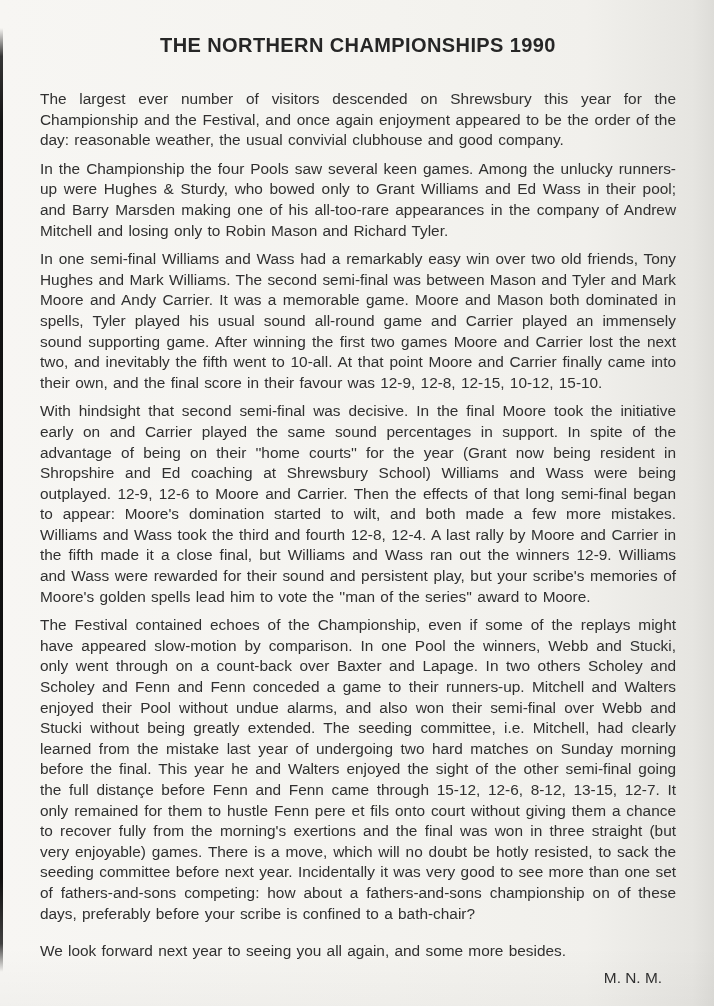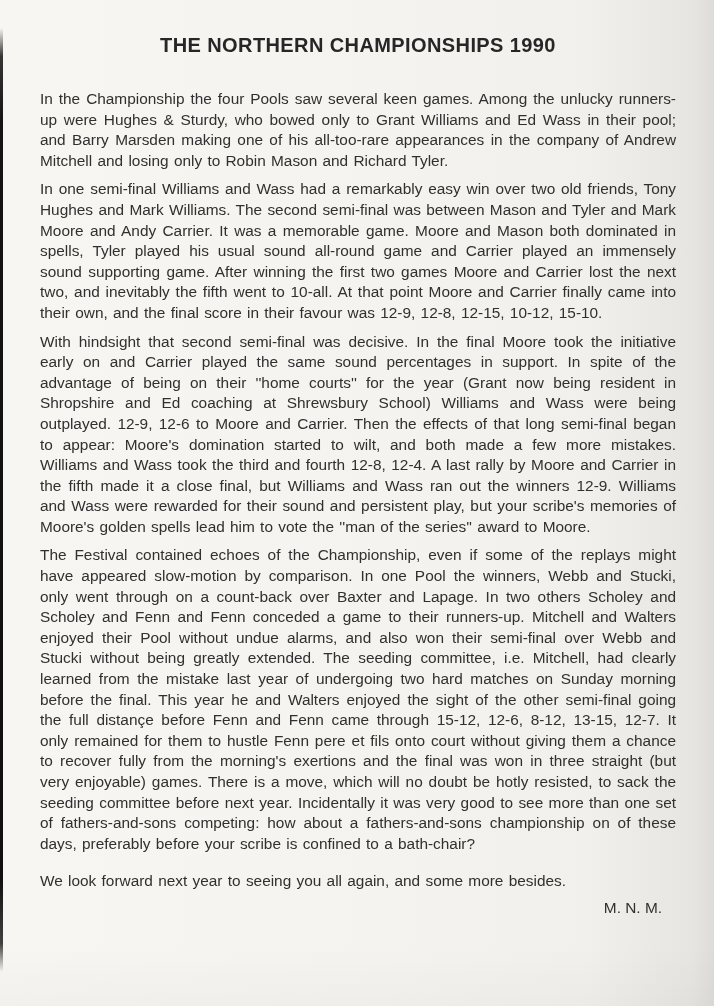--- a/index.html
+++ b/index.html
@@ -83,20 +83,21 @@
 </style>
 </head>
 <body>
 
 <div class="page">
 
   <div class="edge-line"></div>
 
   <h1 class="title">THE NORTHERN CHAMPIONSHIPS 1990</h1>
 
+  <p class="body-par">The largest ever number of visitors descended on Shrewsbury this year for the Championship and the Festival, and once again enjoyment appeared to be the order of the day: reasonable weather, the usual convivial clubhouse and good company.</p>
 
   <p class="body-par">In the Championship the four Pools saw several keen games. Among the unlucky runners-up were Hughes &amp; Sturdy, who bowed only to Grant Williams and Ed Wass in their pool; and Barry Marsden making one of his all-too-rare appearances in the company of Andrew Mitchell and losing only to Robin Mason and Richard Tyler.</p>
 
   <p class="body-par">In one semi-final Williams and Wass had a remarkably easy win over two old friends, Tony Hughes and Mark Williams. The second semi-final was between Mason and Tyler and Mark Moore and Andy Carrier. It was a memorable game. Moore and Mason both dominated in spells, Tyler played his usual sound all-round game and Carrier played an immensely sound supporting game. After winning the first two games Moore and Carrier lost the next two, and inevitably the fifth went to 10-all. At that point Moore and Carrier finally came into their own, and the final score in their favour was 12-9, 12-8, 12-15, 10-12, 15-10.</p>
 
   <p class="body-par">With hindsight that second semi-final was decisive. In the final Moore took the initiative early on and Carrier played the same sound percentages in support. In spite of the advantage of being on their ''home courts'' for the year (Grant now being resident in Shropshire and Ed coaching at Shrewsbury School) Williams and Wass were being outplayed. 12-9, 12-6 to Moore and Carrier. Then the effects of that long semi-final began to appear: Moore's domination started to wilt, and both made a few more mistakes. Williams and Wass took the third and fourth 12-8, 12-4. A last rally by Moore and Carrier in the fifth made it a close final, but Williams and Wass ran out the winners 12-9. Williams and Wass were rewarded for their sound and persistent play, but your scribe's memories of Moore's golden spells lead him to vote the ''man of the series'' award to Moore.</p>
 
   <p class="body-par">The Festival contained echoes of the Championship, even if some of the replays might have appeared slow-motion by comparison. In one Pool the winners, Webb and Stucki, only went through on a count-back over Baxter and Lapage. In two others Scholey and Scholey and Fenn and Fenn conceded a game to their runners-up. Mitchell and Walters enjoyed their Pool without undue alarms, and also won their semi-final over Webb and Stucki without being greatly extended. The seeding committee, i.e. Mitchell, had clearly learned from the mistake last year of undergoing two hard matches on Sunday morning before the final. This year he and Walters enjoyed the sight of the other semi-final going the full distançe before Fenn and Fenn came through 15-12, 12-6, 8-12, 13-15, 12-7. It only remained for them to hustle Fenn pere et fils onto court without giving them a chance to recover fully from the morning's exertions and the final was won in three straight (but very enjoyable) games. There is a move, which will no doubt be hotly resisted, to sack the seeding committee before next year. Incidentally it was very good to see more than one set of fathers-and-sons competing: how about a fathers-and-sons championship on of these days, preferably before your scribe is confined to a bath-chair?</p>
 
   <p class="body-par">We look forward next year to seeing you all again, and some more besides.</p>

